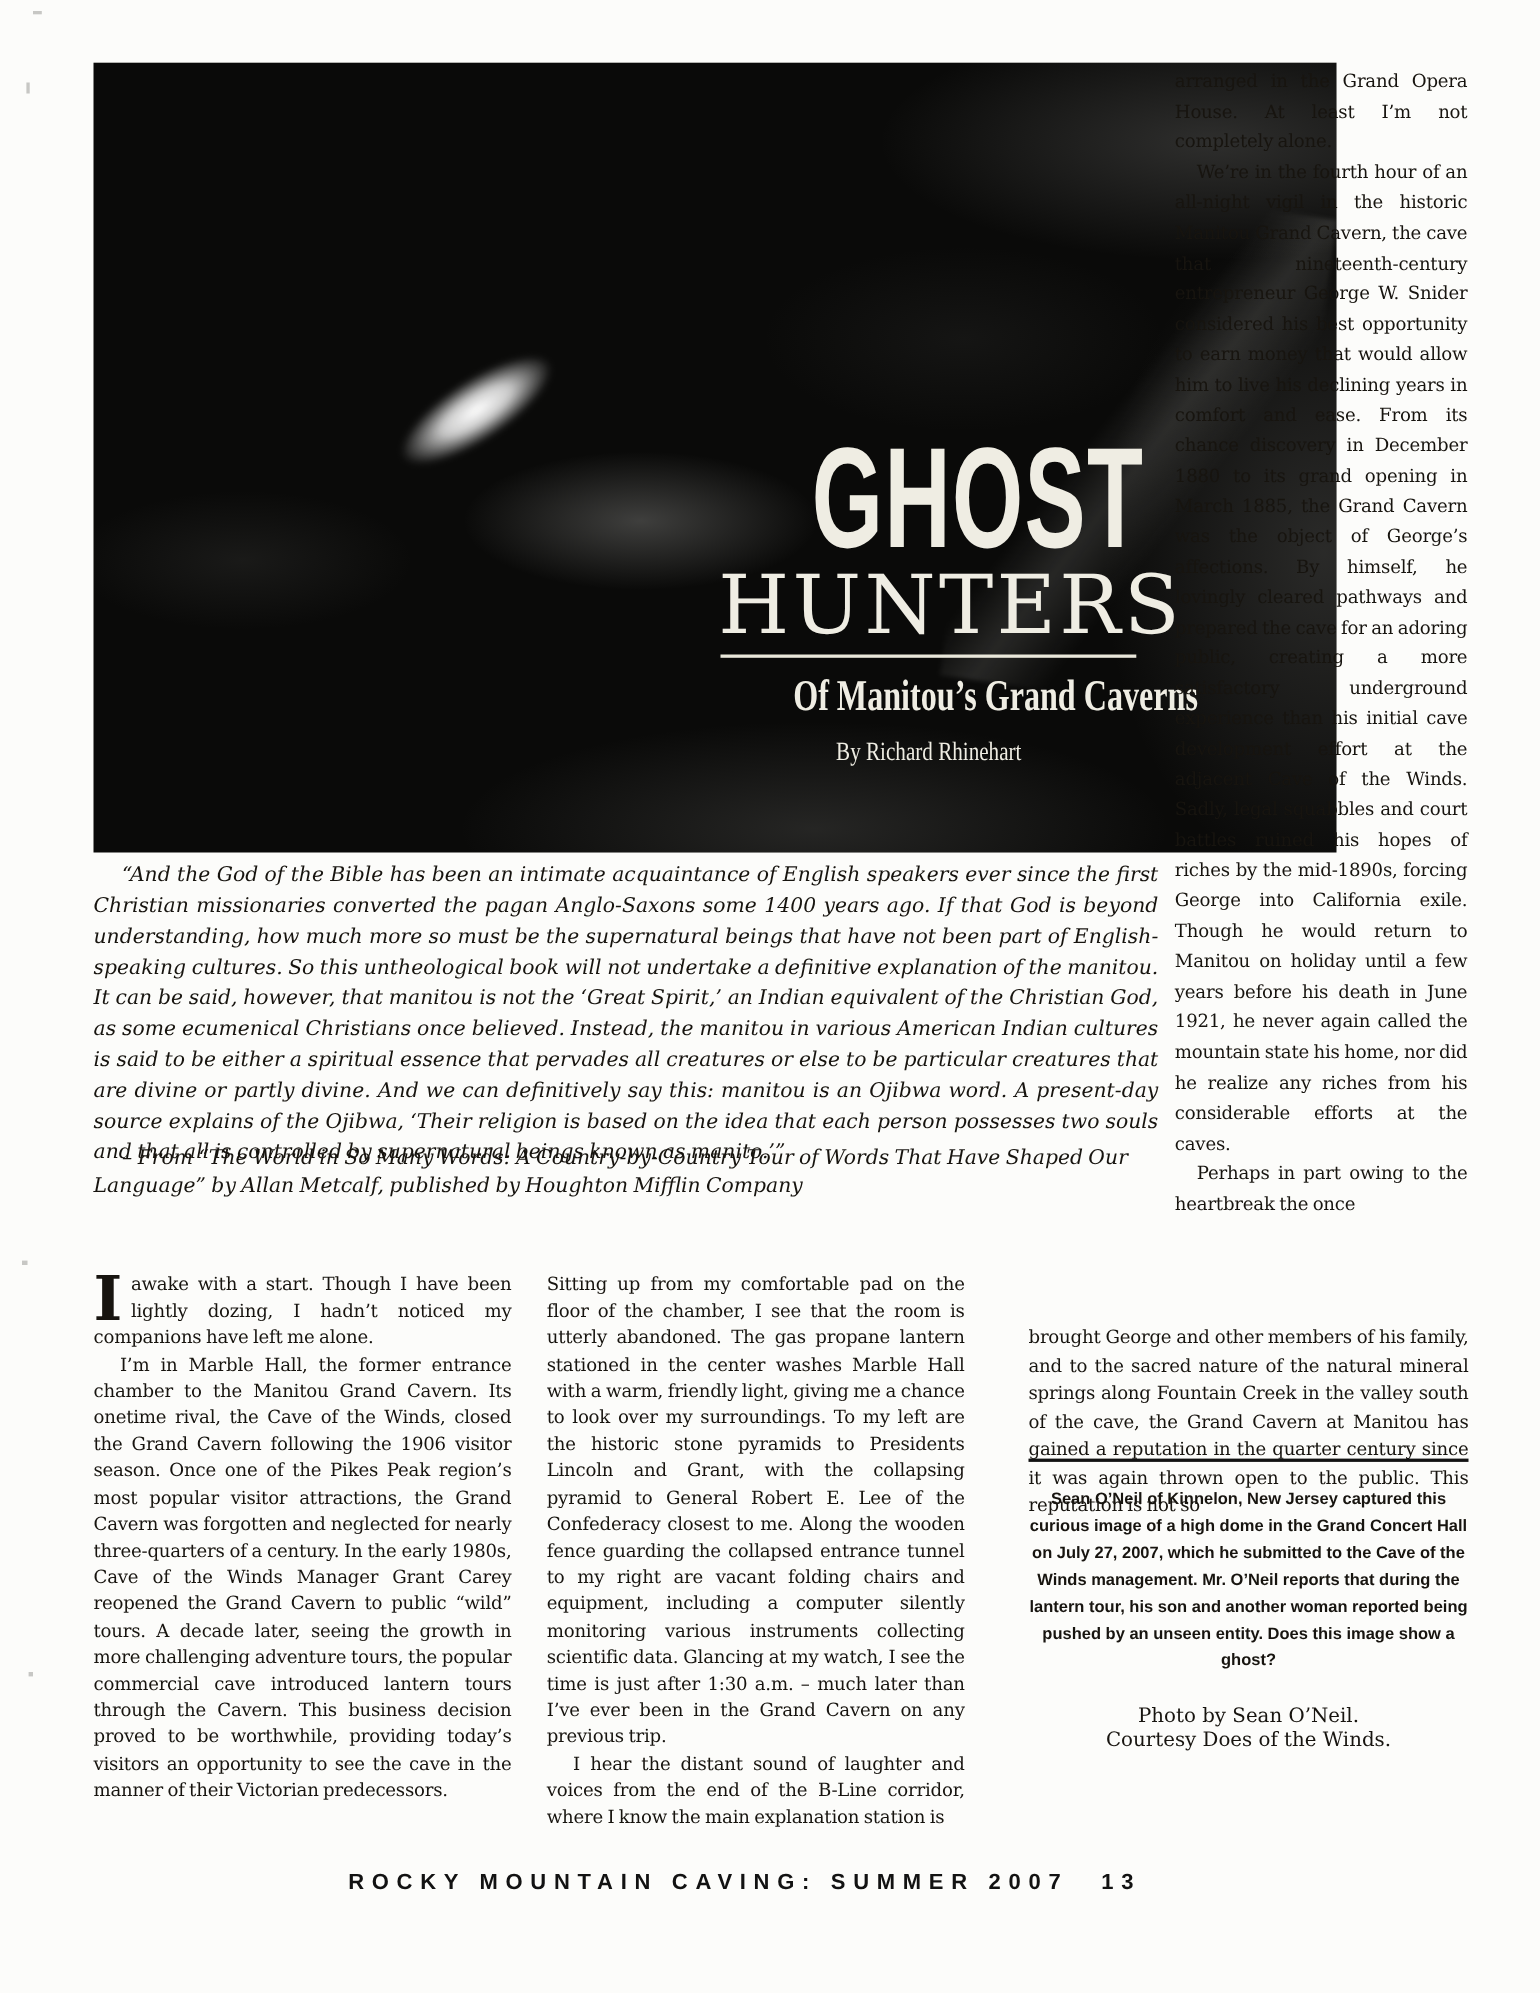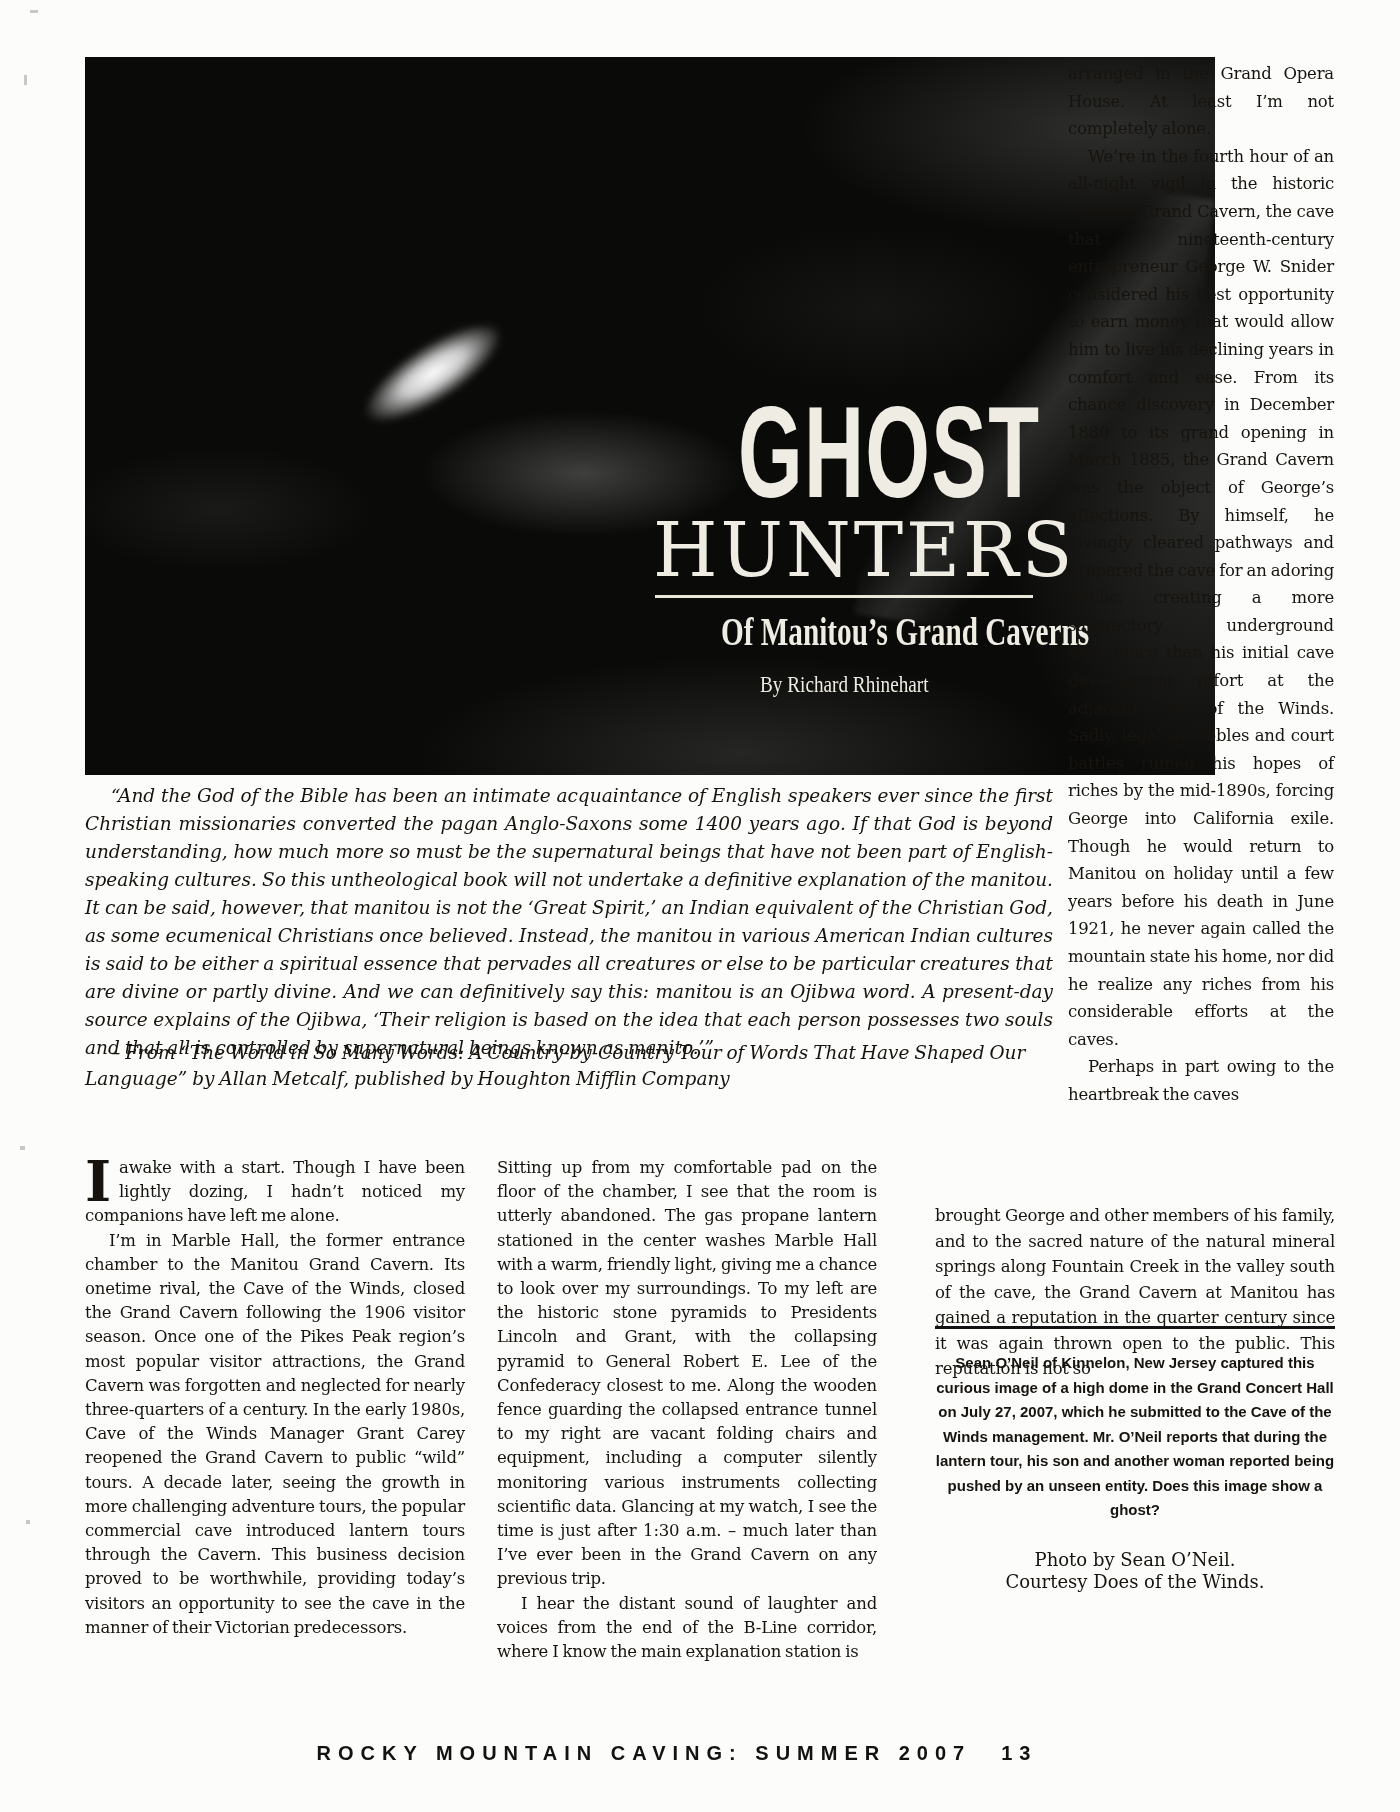--- a/index.html
+++ b/index.html
@@ -80,21 +80,21 @@
   .pb-rule { border-top:3px solid #121212; margin-bottom:10px; }
   .pb-heading { font-family:"Liberation Sans",sans-serif; font-weight:bold; font-size:23px; }
   .pb-caption { font-family:"Liberation Sans",sans-serif; font-weight:bold;
                 font-size:15px; line-height:24.5px; margin-top:22px; }
   .pb-credit { font-size:18px; line-height:22px; margin-top:26px; }
 
   
   .footer {
     position:absolute; left:0; top:1700px; width:1400px; box-sizing:border-box; padding-right:46px;
     text-align:center; font-family:"Liberation Sans",sans-serif; font-weight:bold;
-    font-size:20px; letter-spacing:7px; color:#121212;margin-top:42px;
+    font-size:20px; letter-spacing:7px; color:#121212;
   }
   .footer .page-num { margin-left:30px; }
 
   
   .speck { position:absolute; background:#9a9a98; opacity:.55; }
 </style>
 </head>
 <body>
 
 <div class="page">
@@ -124,21 +124,21 @@
   </div>
 
   <div class="colbody col-mid">
     <p>Sitting up from my comfortable pad on the floor of the chamber, I see that the room is utterly abandoned. The gas propane lantern stationed in the center washes Marble Hall with a warm, friendly light, giving me a chance to look over my surroundings. To my left are the historic stone pyramids to Presidents Lincoln and Grant, with the collapsing pyramid to General Robert E. Lee of the Confederacy closest to me. Along the wooden fence guarding the collapsed entrance tunnel to my right are vacant folding chairs and equipment, including a computer silently monitoring various instruments collecting scientific data. Glancing at my watch, I see the time is just after 1:30 a.m. – much later than I’ve ever been in the Grand Cavern on any previous trip.</p>
     <p>I hear the distant sound of laughter and voices from the end of the B-Line corridor, where I know the main explanation station is</p>
   </div>
 
   <div class="colbody col-rn">
     <p>arranged in the Grand Opera House. At least I’m not completely alone.</p>
     <p>We’re in the fourth hour of an all-night vigil in the historic Manitou Grand Cavern, the cave that nineteenth-century entrepreneur George W. Snider considered his best opportunity to earn money that would allow him to live his declining years in comfort and ease. From its chance discovery in December 1880 to its grand opening in March 1885, the Grand Cavern was the object of George’s affections. By himself, he lovingly cleared pathways and prepared the cave for an adoring public, creating a more satisfactory underground experience than his initial cave development effort at the adjacent Cave of the Winds. Sadly, legal squabbles and court battles ruined his hopes of riches by the mid-1890s, forcing George into California exile. Though he would return to Manitou on holiday until a few years before his death in June 1921, he never again called the mountain state his home, nor did he realize any riches from his considerable efforts at the caves.</p>
-    <p>Perhaps in part owing to the heartbreak the caves</p>
+    <p>Perhaps in part owing to the heartbreak the once</p>
   </div>
 
   <div class="colbody col-rw">
     <p>brought George and other members of his family, and to the sacred nature of the natural mineral springs along Fountain Creek in the valley south of the cave, the Grand Cavern at Manitou has gained a reputation in the quarter century since it was again thrown open to the public. This reputation is not so</p>
   </div>
 
   <div class="photo-box">
     <div class="pb-rule"></div>
     <div class="pb-caption">Sean O’Neil of Kinnelon, New Jersey captured this curious image of a high dome in the Grand Concert Hall on July 27, 2007, which he submitted to the Cave of the Winds management. Mr. O’Neil reports that during the lantern tour, his son and another woman reported being pushed by an unseen entity. Does this image show a ghost?</div>
     <div class="pb-credit">

